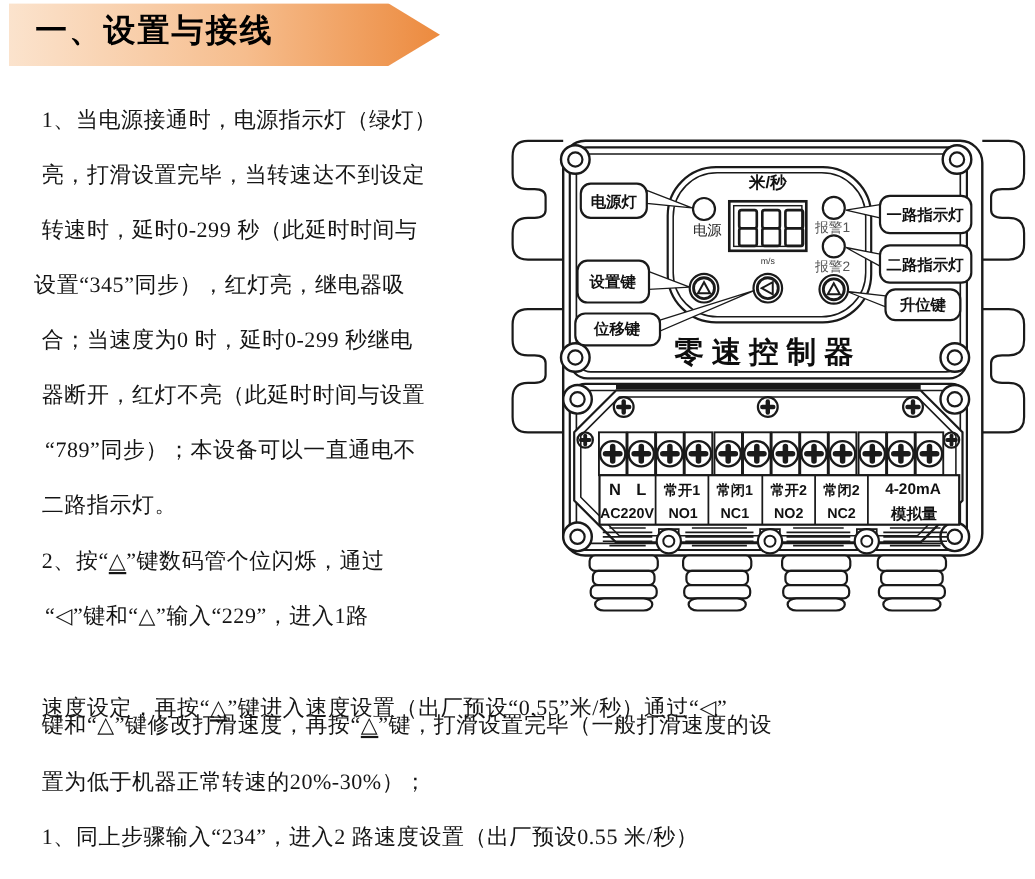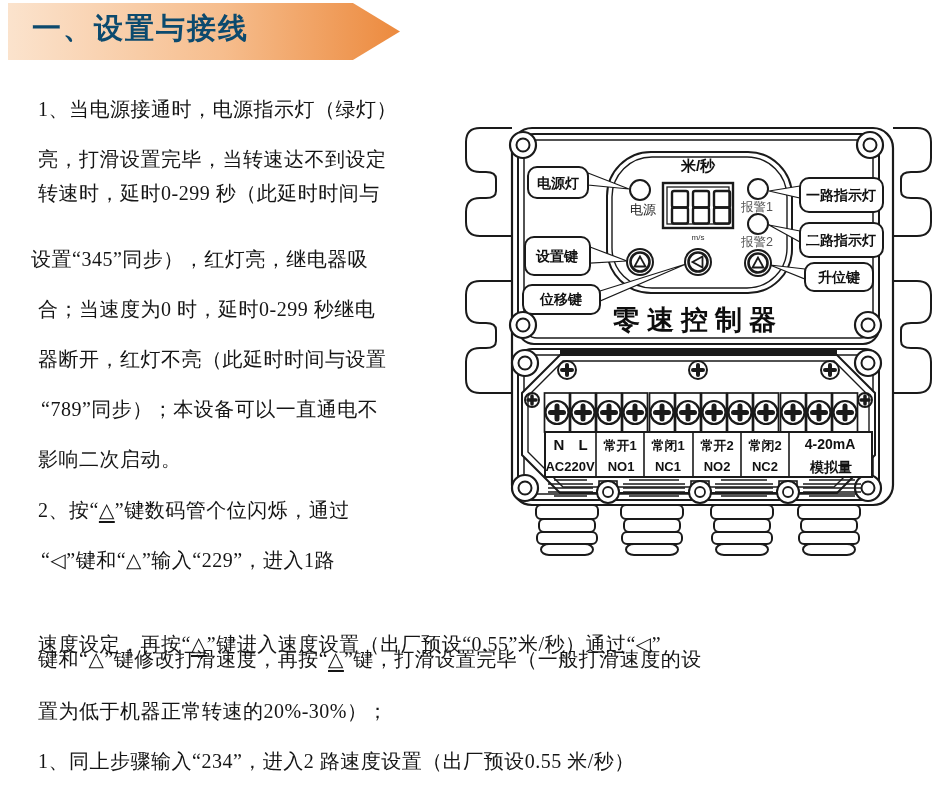--- a/index.html
+++ b/index.html
@@ -2,47 +2,47 @@
 <html><head>
 <meta charset="utf-8">
 <style>
   html,body{margin:0;padding:0;}
   body{width:941px;height:799px;position:relative;background:#ffffff;overflow:hidden;
        font-family:"Liberation Serif","DejaVu Serif",serif;color:#151515;}
   .banner{position:absolute;left:8px;top:3px;width:392px;height:57px;
           background:linear-gradient(90deg,#fbe3cd 0%,#f6bd8d 55%,#ec8a3e 100%);
           clip-path:polygon(0 0,88% 0,100% 50%,88% 100%,0 100%);}
   .banner-title{position:absolute;left:32px;top:0;line-height:57px;font-size:29px;font-weight:bold;
-          color:#0c4a6e;letter-spacing:2px;font-family:"Liberation Serif","DejaVu Serif",serif;}
+          color:#000000;letter-spacing:2px;font-family:"Liberation Serif","DejaVu Serif",serif;}
   .tl{position:absolute;font-size:20px;line-height:30px;white-space:nowrap;letter-spacing:0.5px;}
   .tl .u{text-decoration:underline;text-underline-offset:4px;text-decoration-thickness:1.5px;}
   svg text{font-family:"Liberation Sans","DejaVu Sans",sans-serif;}
   .cn13{font-size:13px;font-weight:bold;}
   .lat13{font-size:13px;font-weight:bold;}
   .big15{font-size:15px;font-weight:bold;}
   .ms8{font-size:8px;}
   .gray12{font-size:12.5px;fill:#555;}
   .dark13{font-size:13px;fill:#222;}
   .callout{font-size:14px;font-weight:bold;fill:#111;}
   .devtitle{font-size:27px;font-weight:bold;letter-spacing:7px;fill:#0d0d0d;}
 </style>
 </head>
 <body>
 
 <div class="banner"></div>
 <div class="banner-title">一、设置与接线</div>
 
 <div class="tl" style="left:38px;top:94px"><span>1、当电源接通时，电源指示灯（绿灯）</span></div>
 <div class="tl" style="left:38px;top:144px"><span>亮，打滑设置完毕，当转速达不到设定</span></div>
-<div class="tl" style="left:38px;top:178px"><span>转速时，延时0-299 秒（此延时时间与</span></div>
+<div class="tl" style="left:38px;top:194px"><span>转速时，延时0-299 秒（此延时时间与</span></div>
 <div class="tl" style="left:31px;top:244px"><span>设置“345”同步），红灯亮，继电器吸</span></div>
 <div class="tl" style="left:38px;top:294px"><span>合；当速度为0 时，延时0-299 秒继电</span></div>
 <div class="tl" style="left:38px;top:344px"><span>器断开，红灯不亮（此延时时间与设置</span></div>
 <div class="tl" style="left:41px;top:394px"><span>“789”同步）；本设备可以一直通电不</span></div>
-<div class="tl" style="left:38px;top:444px"><span>影响二次启动。</span></div>
+<div class="tl" style="left:38px;top:444px"><span>二路指示灯。</span></div>
 <div class="tl" style="left:38px;top:495px"><span>2、按“</span><span class="u">△</span><span>”键数码管个位闪烁，通过</span></div>
 <div class="tl" style="left:41px;top:545px"><span>“◁”键和“△”输入“229”，进入1路</span></div>
 <div class="tl" style="left:38px;top:629px"><span>速度设定，再按“</span><span class="u">△</span><span>”键进入速度设置（出厂预设“0.55”米/秒）通过“◁”</span></div>
 <div class="tl" style="left:38px;top:644px"><span>键和“△”键修改打滑速度，再按“</span><span class="u">△</span><span>”键，打滑设置完毕（一般打滑速度的设</span></div>
 <div class="tl" style="left:38px;top:696px"><span>置为低于机器正常转速的20%-30%）；</span></div>
 <div class="tl" style="left:38px;top:746px"><span>1、同上步骤输入“234”，进入2 路速度设置（出厂预设0.55 米/秒）</span></div>
 
 <svg style="position:absolute;left:460px;top:113px" width="480" height="465" viewBox="0 0 480 465" fill="none" stroke="#1a1a1a">
 
   <g stroke-width="2" fill="#ffffff">

